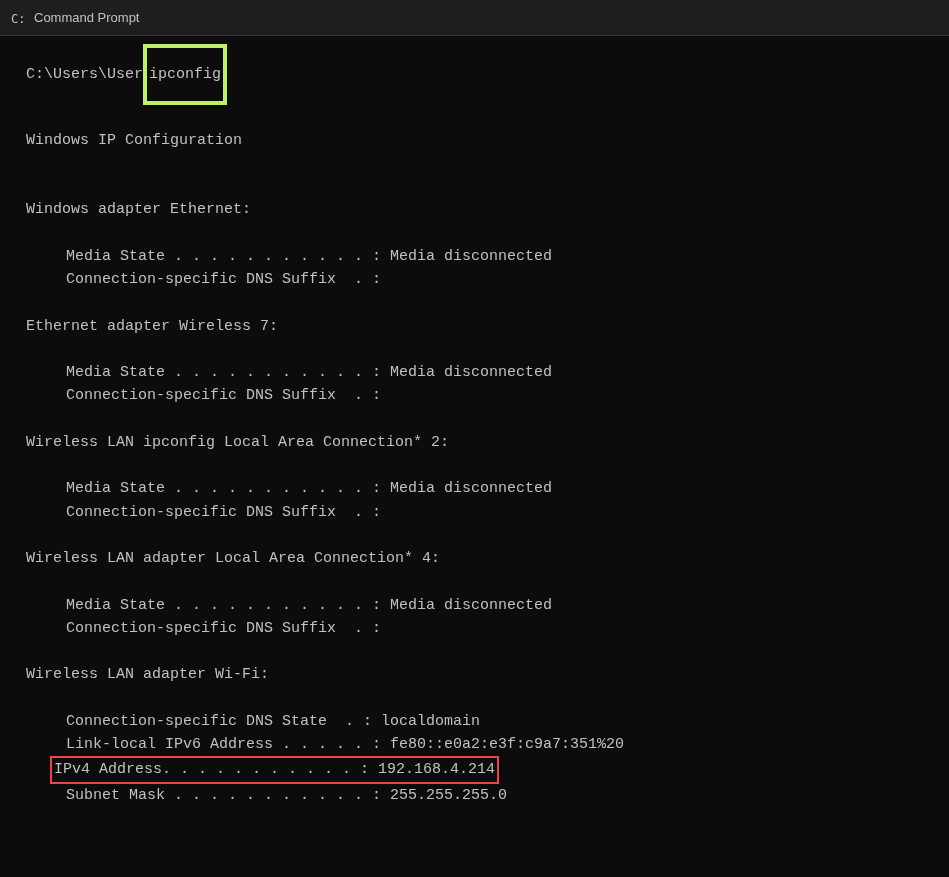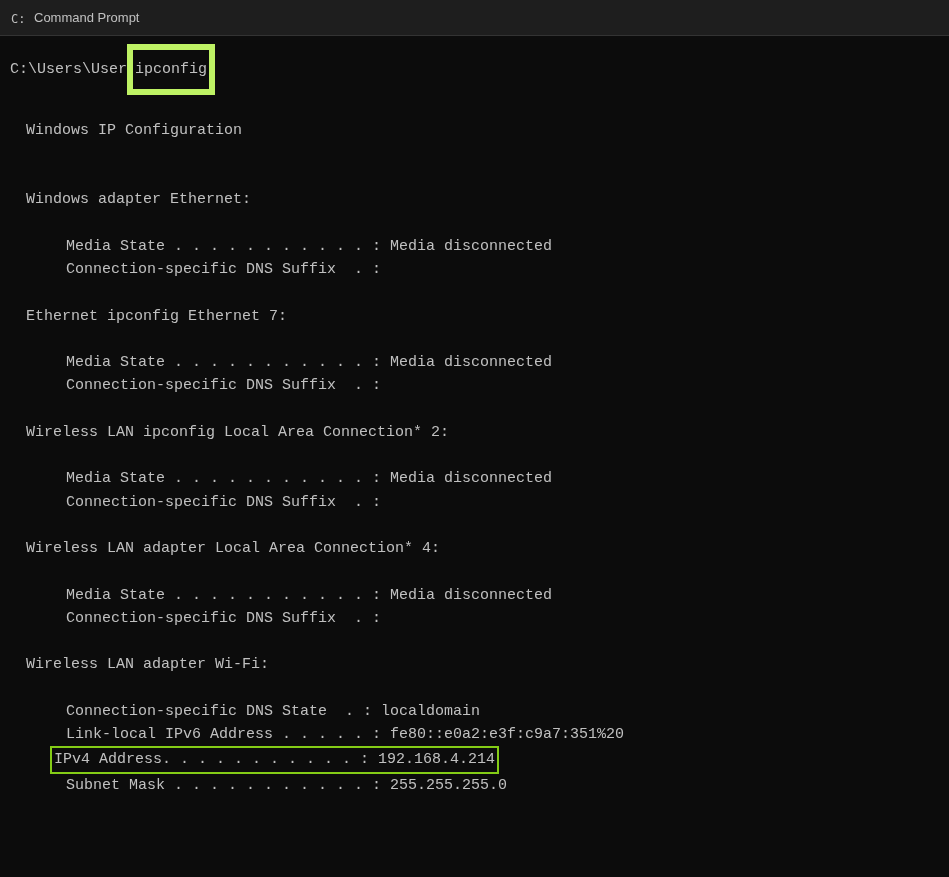--- a/index.html
+++ b/index.html
@@ -57,32 +57,33 @@
 
     .line-empty {
       height: 1.55em;
     }
 
     .cmd-line {
       display: flex;
       align-items: center;
       gap: 0;
       line-height: 1.55;
+      margin-left: 16px;
     }
 
     .cmd-highlight {
       background: transparent;
-      border: 6px solid #bef264;
-      padding: 8px 2px;
+      border: 4px solid #bef264;
+      padding: 15px 2px;
       color: #c0c0c0;
     }
 
     .ipv4-highlight {
       display: inline-block;
-      border: 2px solid #84cc16;
+      border: 2px solid #ef4444;
       padding: 0 2px;
       color: #c0c0c0;
       white-space: pre;
     }
 
     .indented {
       padding-left: 40px;
     }
 
     .section-header {
@@ -112,21 +113,21 @@
   <div id="terminal-lines">
       <div class="line-empty"></div>
       <div class="line section-header">Windows IP Configuration</div>
       <div class="line-empty"></div>
       <div class="line-empty"></div>
       <div class="line section-header">Windows adapter Ethernet:</div>
       <div class="line-empty"></div>
       <div class="line indented">Media State . . . . . . . . . . . : Media disconnected</div>
       <div class="line indented">Connection-specific DNS Suffix  . :</div>
       <div class="line-empty"></div>
-      <div class="line section-header">Ethernet ipconfig Ethernet 7:</div>
+      <div class="line section-header">Ethernet adapter Wireless 7:</div>
       <div class="line-empty"></div>
       <div class="line indented">Media State . . . . . . . . . . . : Media disconnected</div>
       <div class="line indented">Connection-specific DNS Suffix  . :</div>
       <div class="line-empty"></div>
       <div class="line section-header">Wireless LAN ipconfig Local Area Connection* 2:</div>
       <div class="line-empty"></div>
       <div class="line indented">Media State . . . . . . . . . . . : Media disconnected</div>
       <div class="line indented">Connection-specific DNS Suffix  . :</div>
       <div class="line-empty"></div>
       <div class="line section-header">Wireless LAN adapter Local Area Connection* 4:</div>

